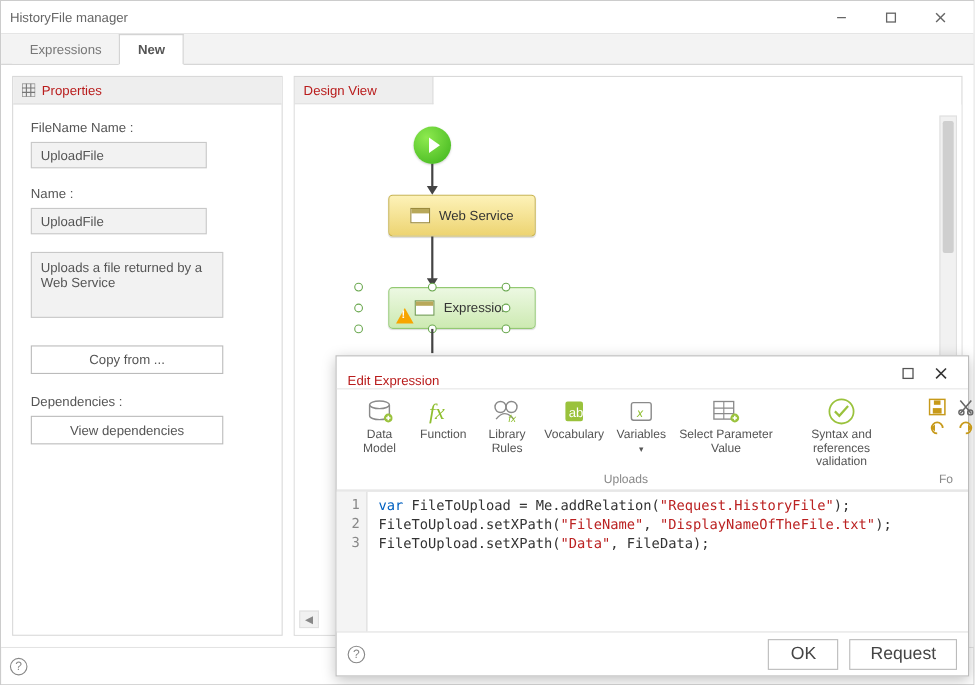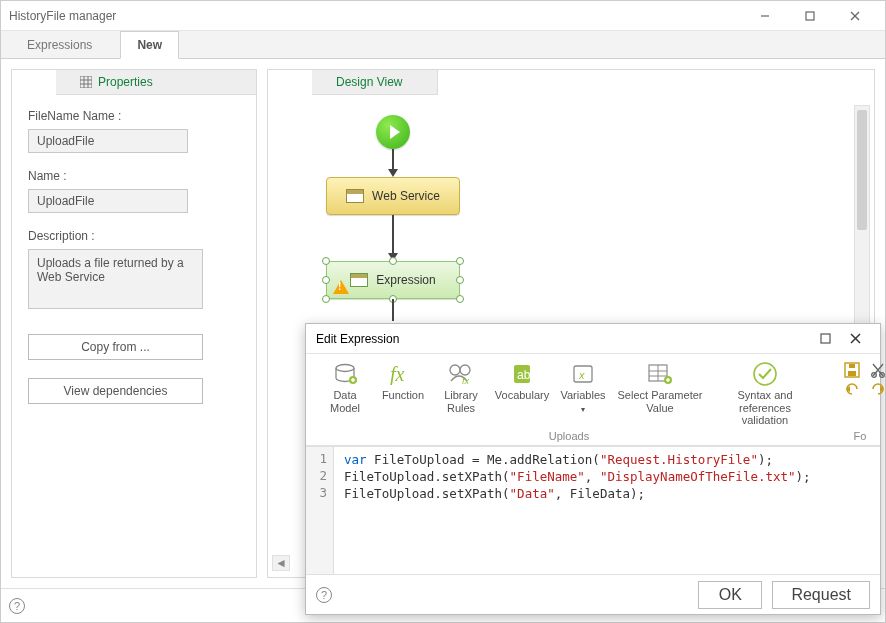--- a/index.html
+++ b/index.html
@@ -2,56 +2,56 @@
 <html><head>
 <meta charset="utf-8">
 <style>
   * { box-sizing: border-box; }
   html, body { margin: 0; padding: 0; font-family: "Segoe UI", Tahoma, sans-serif; font-size: 12px; color: #333; background: #fff; }
   .window { width: 886px; height: 623px; border: 1px solid #ccc; position: relative; display: flex; flex-direction: column; }
   .titlebar { height: 30px; display: flex; align-items: center; padding: 0 8px; border-bottom: 1px solid #e5e5e5; background: #fff; }
   .titlebar .title { flex: 1; color: #666; }
   .titlebar .win-btns { display: flex; gap: 0; }
   .titlebar .win-btn { width: 45px; height: 29px; display: flex; align-items: center; justify-content: center; color: #666; }
-  .tabs-row { height: 28px; background: #f3f3f3; display: flex; align-items: flex-end; border-bottom: 1px solid #d0d0d0; padding-left: 10px; gap: 12px; }
+  .tabs-row { height: 28px; background: #f3f3f3; display: flex; align-items: flex-end; border-bottom: 1px solid #d0d0d0; padding-left: 10px; gap: 0; }
   .tab { padding: 6px 16px; background: #f3f3f3; color: #777; cursor: pointer; font-size: 12px; }
   .tab.active { background: #fff; border: 1px solid #d0d0d0; border-bottom: 1px solid #fff; position: relative; top: 1px; color: #555; font-weight: 600; }
   .body { flex: 1; display: flex; padding: 10px; gap: 10px; background: #fff; position: relative; }
   .panel { border: 1px solid #d9d9d9; background: #fff; display: flex; flex-direction: column; }
-  .panel-head { background: #eeeeee; padding: 5px 24px; display: flex; align-items: center; gap: 6px; border-bottom: 1px solid #ddd; color: #15803d; margin-left: 44px; }
+  .panel-head { background: #eeeeee; padding: 5px 8px; display: flex; align-items: center; gap: 6px; border-bottom: 1px solid #ddd; color: #b91c1c; }
   .left-col { width: 246px; display: flex; flex-direction: column; }
   .left-body { padding: 14px 16px 14px 16px; flex: 1; overflow: auto; }
   .field-group { margin-bottom: 16px; }
   .field-label { color: #555; margin-bottom: 6px; display: block; }
   .input { width: 160px; padding: 4px 8px; border: 1px solid #c8c8c8; background: #f2f2f2; color: #555; font-size: 12px; }
   .textarea { width: 175px; height: 60px; padding: 6px 8px; border: 1px solid #c8c8c8; background: #f2f2f2; color: #555; font-size: 12px; resize: none; font-family: inherit; }
   .wide-btn { width: 175px; padding: 5px 0; text-align: center; border: 1px solid #bbb; background: #fff; color: #555; cursor: pointer; font-size: 12px; }
   .right-col { flex: 1; display: flex; flex-direction: column; }
   .design-body { flex: 1; position: relative; background: #fff; overflow: hidden; }
   .canvas { position: absolute; inset: 0; }
   .start-node { position: absolute; left: 108px; top: 20px; width: 34px; height: 34px; border-radius: 50%; background: radial-gradient(circle at 35% 30%, #8eea4f, #3cb21a); box-shadow: 0 1px 2px rgba(0,0,0,.2); display: flex; align-items: center; justify-content: center; }
   .start-node::after { content: ""; display: block; width: 0; height: 0; border-left: 10px solid #fff; border-top: 7px solid transparent; border-bottom: 7px solid transparent; margin-left: 3px; }
   .arrow-line { position: absolute; background: #444; }
   .arrow-head { position: absolute; width: 0; height: 0; border-left: 5px solid transparent; border-right: 5px solid transparent; border-top: 8px solid #444; }
-  .node-box { position: absolute; border-radius: 4px; display: flex; align-items: center; justify-content: center; gap: 8px; box-shadow: 0 1px 1px rgba(0,0,0,.15); font-size: 12px; }
+  .node-box { position: absolute; border-radius: 4px; display: flex; align-items: center; justify-content: center; gap: 8px; box-shadow: 0 1px 1px rgba(0,0,0,.15); font-size: 12px; margin-left: 27px; }
   .node-web { left: 58px; top: 82px; width: 134px; height: 38px; background: linear-gradient(#fdf2b8, #edd472); border: 1px solid #c8b24a; }
   .node-expr { left: 58px; top: 166px; width: 134px; height: 38px; background: linear-gradient(#ecf8e2, #cdeab2); border: 1px solid #93c972; }
   .sel-handle { position: absolute; width: 8px; height: 8px; border: 1px solid #6aa84f; background: #fff; border-radius: 50%; }
   .node-icon { width: 18px; height: 14px; border: 1px solid #9b8a3c; background: #fff; position: relative; }
   .node-icon::before { content:""; position:absolute; left:0; right:0; top:0; height:4px; background:#b8a85a; }
   .warn-tri { position: absolute; left: 6px; bottom: 4px; width: 0; height: 0; border-left: 8px solid transparent; border-right: 8px solid transparent; border-bottom: 14px solid #f7a500; }
   .warn-tri::after { content:"!"; position:absolute; left:-3px; top:1px; color:#fff; font-size:10px; font-weight:bold; }
   .vscroll { position: absolute; right: 4px; top: 10px; width: 16px; bottom: 40px; background: #f1f1f1; border: 1px solid #e0e0e0; }
   .vscroll .thumb { position:absolute; left:2px; right:2px; top:4px; height: 120px; background: #cfcfcf; border-radius: 2px; }
   .hscroll-left { position: absolute; left: 4px; bottom: 6px; width: 18px; height: 16px; background:#f1f1f1; border:1px solid #e0e0e0; display:flex;align-items:center;justify-content:center;color:#888; }
   .footer { height: 34px; border-top: 1px solid #e0e0e0; display:flex; align-items:center; padding: 0 8px; }
   .help-icon { width: 16px; height: 16px; border: 1.4px solid #888; border-radius: 50%; display:flex; align-items:center; justify-content:center; color:#888; font-size:11px; }
   
   .modal { position: absolute; left: 304px; top: 322px; width: 576px; height: 292px; background: #fff; border: 1px solid #bbb; box-shadow: 0 3px 12px rgba(0,0,0,.25); display:flex; flex-direction: column; }
-  .modal-title { height: 30px; display:flex; align-items:center; padding: 0 10px; border-bottom: 1px solid #e5e5e5; color:#000000; }
+  .modal-title { height: 30px; display:flex; align-items:flex-end; padding: 0 10px; border-bottom: 1px solid #e5e5e5; color:#b91c1c; }
   .modal-title .spacer { flex:1; }
   .modal-title .tb-btn { width: 30px; height: 28px; display:flex; align-items:center; justify-content:center; color:#555; }
   .ribbon { height: 92px; display:flex; border-bottom: 1px solid #e0e0e0; padding: 4px 6px; gap: 4px; align-items: stretch; }
   .ribbon-group { display:flex; flex-direction: column; align-items:center; justify-content:flex-start; padding: 2px 6px; position: relative; }
   .ribbon-items { display:flex; gap: 4px; flex:1; }
   .ribbon-btn { width: 54px; display:flex; flex-direction:column; align-items:center; gap:3px; cursor:pointer; padding-top:2px; }
   .ribbon-btn.wide { width: 92px; }
   .ribbon-btn.xwide { width: 110px; }
   .ribbon-icon { width: 28px; height: 24px; display:flex; align-items:center; justify-content:center; }
   .ribbon-label { font-size: 11px; color:#555; text-align: center; line-height: 1.15; }
@@ -120,27 +120,27 @@
       <div class="left-body">
         <div class="field-group">
           <span class="field-label">FileName Name :</span>
           <input class="input" value="UploadFile" style="">
         </div>
         <div class="field-group">
           <span class="field-label">Name :</span>
           <input class="input" value="UploadFile" style="">
         </div>
         <div class="field-group">
-          <span class="field-label">Description :</span>
           <textarea class="textarea" style="">Uploads a file returned by a Web Service</textarea>
         </div>
         <div class="field-group" style="margin-top:22px;">
           <button class="wide-btn">Copy from ...</button>
         </div>
         <div class="field-group" style="margin-top:18px;">
+          <span class="field-label">Dependencies :</span>
           <button class="wide-btn">View dependencies</button>
         </div>
       </div>
     </div>
 
     <div class="panel right-col">
       <div class="panel-head" style="width:126px; border-right:1px solid #ddd;">
         <span>Design View</span>
       </div>
       <div class="design-body">

